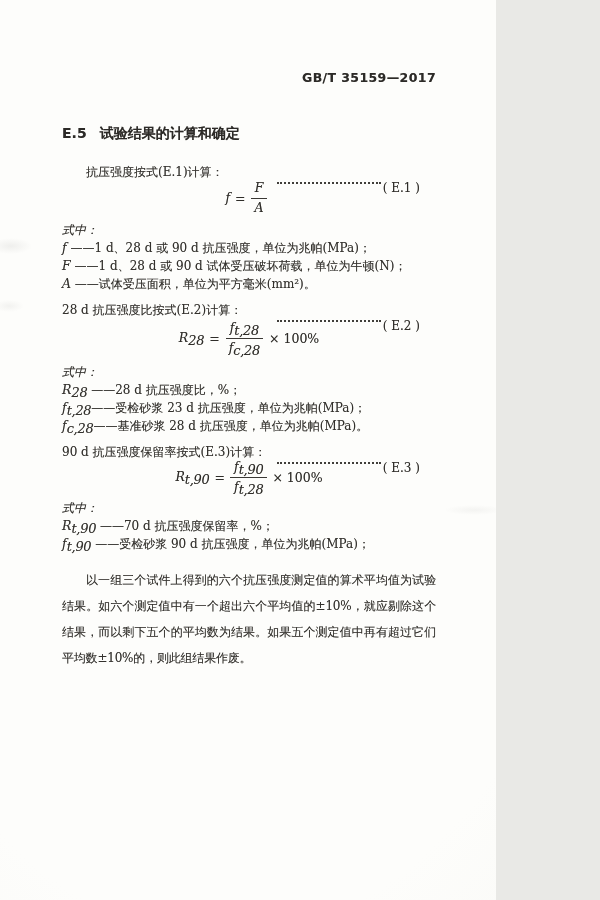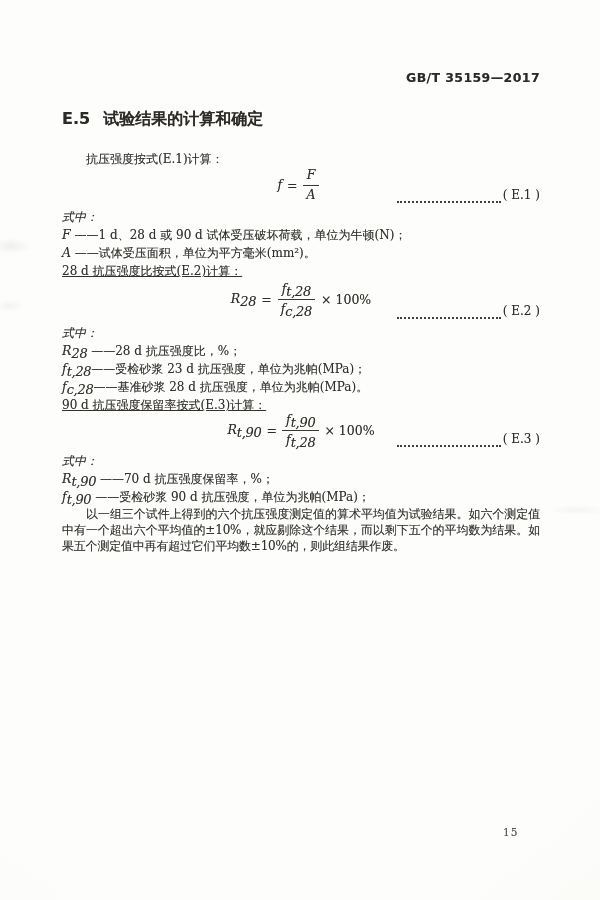--- a/index.html
+++ b/index.html
@@ -1,71 +1,71 @@
 <!DOCTYPE html>
 <html><head>
 <meta charset="utf-8">
 <style>
   * { margin:0; padding:0; box-sizing:border-box; }
   html,body { width:600px; height:900px; }
   body { background:#e9e9e6; font-family:"DejaVu Serif","Liberation Serif",serif; }
   .page {
-    position:relative; width:600px; height:900px; overflow:hidden;
+    position:relative; width:496px; height:900px; overflow:hidden;
     background: radial-gradient(145% 120% at 45% 38%, #fdfdfb 55%, #f4f4ef 100%);
     color:#33312d;
     font-size:12px;
     text-shadow: 0 0 0.5px rgba(60,58,54,0.45);
   }
   .content { padding:70px 60px 0 62px; }
 
   .std-header {
     text-align:right;
     font-family:"DejaVu Sans","Liberation Sans",sans-serif;
     font-weight:bold; font-size:12.5px; letter-spacing:0.4px; color:#2c2a27;
   }
 
   .sec-heading {
-    margin-top:24px;
+    margin-top:40px;
     font-family:"DejaVu Sans","Liberation Sans",sans-serif;
-    font-weight:bold; font-size:16px; color:#2c2a27;
+    font-weight:bold; font-size:14px; color:#2c2a27;
   }
   .sec-heading .sec-num { margin-right:13px; }
 
   .intro { margin-top:20px; line-height:18px; text-indent:24px; }
-  .intro.flush { margin-top:0; text-indent:0;text-decoration:underline; }
+  .intro.flush { margin-top:8px; text-indent:0; }
 
   .formula-row { position:relative; height:34px; }
   .formula {
     position:absolute; left:0; right:0; top:0; bottom:0;
     display:flex; justify-content:center; align-items:center; gap:5px;
     font-size:12.5px; color:#2f2d29;
   }
   .msym { font-style:italic; font-family:"DejaVu Serif","Liberation Serif",serif; }
   sub.msub {
     font-size:13px; font-style:italic; line-height:1;
     vertical-align:-2.5px; letter-spacing:-0.3px;
   }
   .frac { display:inline-flex; flex-direction:column; align-items:center; line-height:1.1; }
   .fnum { padding:1px 4px 2px; border-bottom:1.2px solid #3a3834; }
   .fden { padding:2px 4px 0; }
   .mop  { white-space:pre; }
 
-  .eq-ref { position:absolute; right:0; top:0; bottom:0; display:flex; align-items:flex-end; }
+  .eq-ref { position:absolute; right:16px; top:0; bottom:0; display:flex; align-items:flex-start; }
   .leader-dots {
     display:inline-block; width:104px; height:0;
     border-bottom:2.2px dotted #403e3a; margin-right:2px; transform:translateY(1px);
   }
   .eq-label { font-size:12px; white-space:pre; color:#2f2d29; }
 
   .where { line-height:18px; margin-top:6px;font-style:italic; }
   .def-line { line-height:18px; white-space:pre-wrap; }
   .def-line .msym { font-size:12.5px; }
 
   .closing {
-    margin-top:0; line-height:16px; text-align:justify;
+    margin-top:14px; line-height:26px; text-align:justify;
     text-indent:24px; letter-spacing:-0.2px;
   }
 
   .page-number {
     position:absolute; left:503px; top:826px;
     font-size:10.5px; color:#56534e; letter-spacing:1px;
   }
 
   .smudge { position:absolute; pointer-events:none; }
   .smudge.s1 { left:-10px; top:238px; width:42px; height:16px;
@@ -100,20 +100,21 @@
           <span class="fden"><span class="msym">A</span><sub class="msub"></sub></span>
         </span>
         <span class="mop"></span>
       </div>
       <div class="eq-ref">
         <span class="leader-dots"></span>
         <span class="eq-label">( E.1 )</span>
       </div>
     </div>
     <div class="where">式中：</div>
+    <div class="def-line"><span class="msym">f</span><sub class="msub"></sub><span> ——1 d、28 d 或 90 d 抗压强度，单位为兆帕(MPa)；</span></div>
     <div class="def-line"><span class="msym">F</span><sub class="msub"></sub><span> ——1 d、28 d 或 90 d 试体受压破坏荷载，单位为牛顿(N)；</span></div>
     <div class="def-line"><span class="msym">A</span><sub class="msub"></sub><span> ——试体受压面积，单位为平方毫米(mm²)。</span></div>
 
     <div class="intro flush">28 d 抗压强度比按式(E.2)计算：</div>
     <div class="formula-row" style="height:38px;">
       <div class="formula">
         <span><span class="msym">R</span><sub class="msub">28</sub></span>
         <span class="mop">=</span>
         <span class="frac">
           <span class="fnum"><span class="msym">f</span><sub class="msub">t,28</sub></span>

